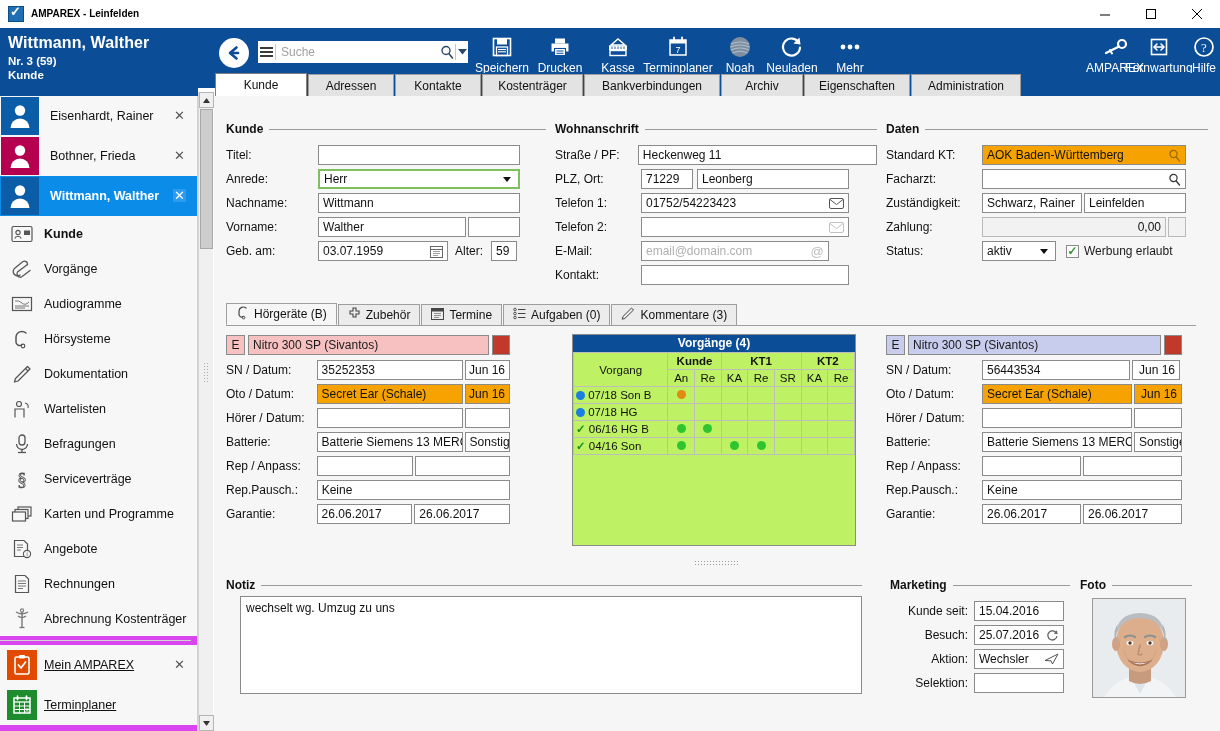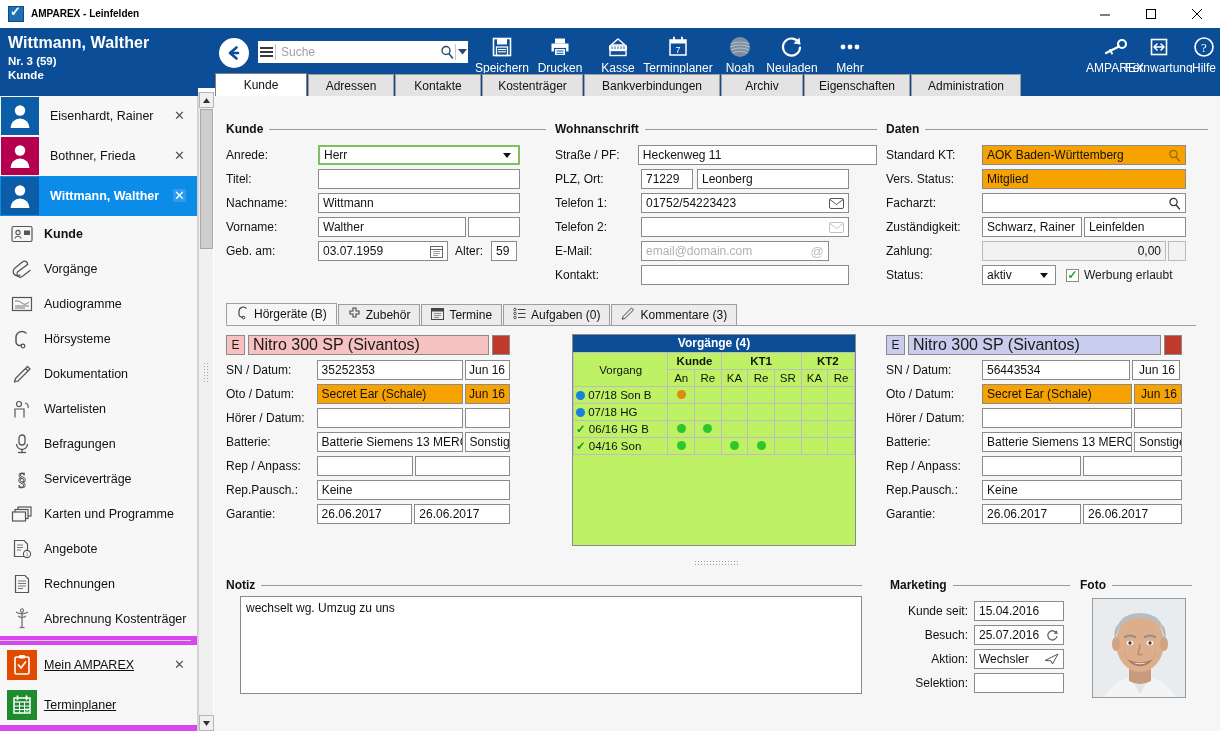--- a/index.html
+++ b/index.html
@@ -219,21 +219,21 @@
   
   .devpanel { position: absolute; }
   .devhead { display: flex; align-items: center; height: 22px; margin-bottom: 3px; }
   .devhead .ebox {
     width: 19px; height: 20px; border: 1px solid #8b8b8b; background: #f7c1c1;
     font-size: 12px; display: flex; align-items: center; justify-content: center; margin-right: 3px;
   }
   .devhead .ebox.lav { background: #c9cded; }
   .devhead .dname {
     flex: 1; height: 20px; border: 1px solid #8b8b8b; background: #f7c1c1;
-    font-size: 16px; padding: 0 4px; display: flex; align-items: center;
+    font-size: 12px; padding: 0 4px; display: flex; align-items: center;
   }
   .devhead .dname.lav { background: #c9cded; }
   .devhead .swatch {
     width: 18px; height: 20px; background: #c0392b; border: 1px solid #8b8b8b; margin-left: 3px;
   }
 
   
   #vtable {
     position: absolute; border: 1px solid #8b8b8b; background: #bef264;
   }
@@ -701,29 +701,29 @@
 
   <div id="content">
 
     <div class="grp" style="left:12px; top:26px; width:320px;">
       <div class="gtitle">
         <span>Kunde</span>
           <span class="gline"></span>
       </div>
       <div style="margin-top:8px">
         <div class="frow">
+          <div class="flab" style="width:92px">Titel:</div>
+          <div class="fin" style="width:202px"></div>
+        </div>
+        <div class="frow">
           <div class="flab" style="width:92px">Anrede:</div>
           <div class="combo green-focus" style="width:202px;border:2px solid #7fbf5f">
             <span class="cap">Herr</span>
               <span class="arw"></span>
           </div>
-        </div>
-        <div class="frow">
-          <div class="flab" style="width:92px">Titel:</div>
-          <div class="fin" style="width:202px"></div>
         </div>
         <div class="frow">
           <div class="flab" style="width:92px">Nachname:</div>
           <div class="fin" style="width:202px">Wittmann</div>
         </div>
         <div class="frow">
           <div class="flab" style="width:92px">Vorname:</div>
           <div class="fin" style="width:148px">Walther</div>
           <div class="fin" style="width:52px;margin-left:2px"></div>
         </div>
@@ -814,24 +814,20 @@
           <div class="flab" style="width:96px">Standard KT:</div>
           <div class="fin orange" style="width:204px">
             <span>AOK Baden-Württemberg</span>
             <span class="trail">
               <svg width="13" height="13" viewBox="0 0 13 13">
                   <circle cx="5.5" cy="5" r="3.6" fill="none" stroke="#9a6a00" stroke-width="1.2"></circle>
                   <line x1="8.2" y1="8" x2="11.5" y2="12" stroke="#9a6a00" stroke-width="1.3" stroke-linecap="round"></line>
                 </svg>
             </span>
           </div>
-        </div>
-        <div class="frow">
-          <div class="flab" style="width:96px">Vers. Status:</div>
-          <div class="fin orange" style="width:204px">Mitglied</div>
         </div>
         <div class="frow">
           <div class="flab" style="width:96px">Facharzt:</div>
           <div class="fin" style="width:204px">
             <span></span>
             <span class="trail">
               <svg width="13" height="13" viewBox="0 0 13 13">
                   <circle cx="5.5" cy="5" r="3.6" fill="none" stroke="#333" stroke-width="1.2"></circle>
                   <line x1="8.2" y1="8" x2="11.5" y2="12" stroke="#333" stroke-width="1.3" stroke-linecap="round"></line>
                 </svg>

